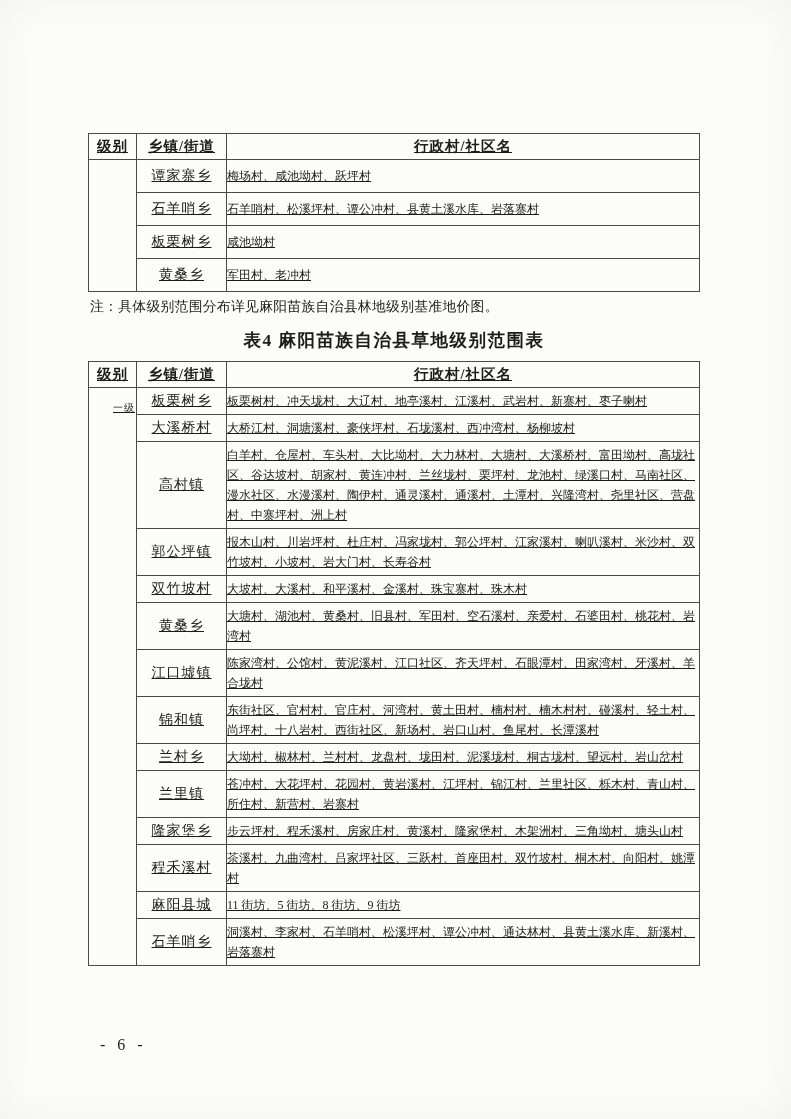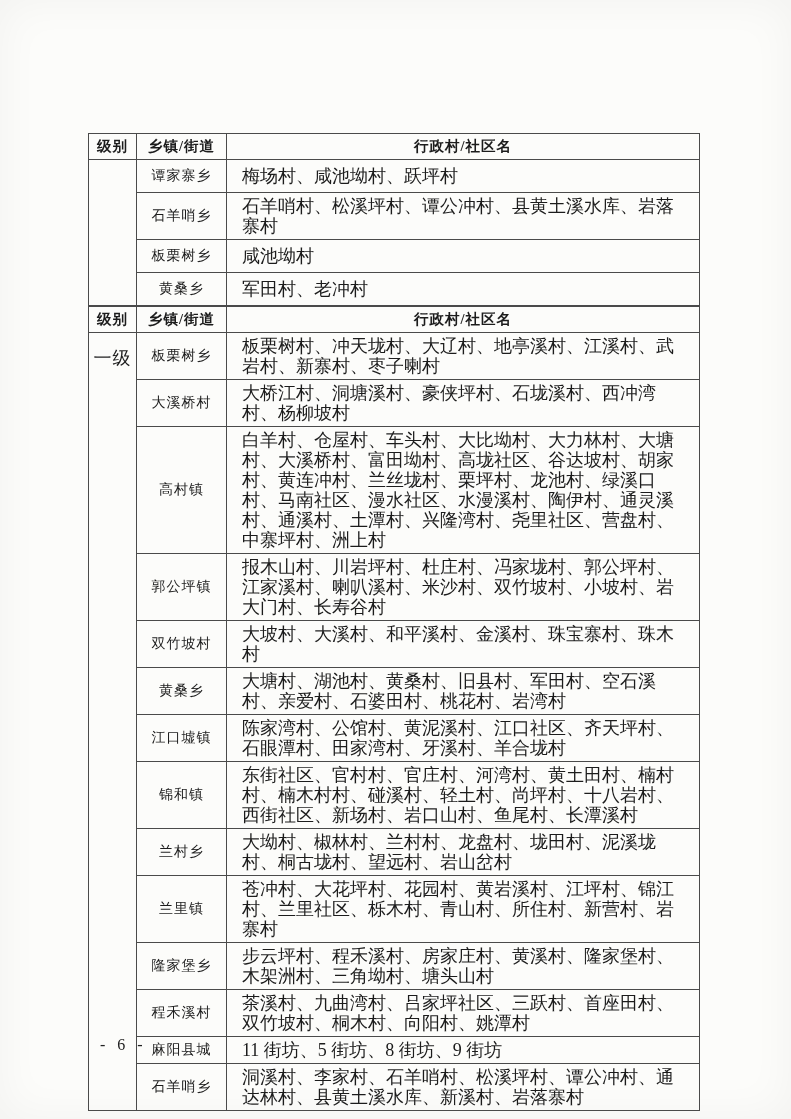--- a/index.html
+++ b/index.html
@@ -12,39 +12,39 @@
     position:relative; width:791px; height:1119px;
     background:#fcfcfa;
     color:#1c1c1c;
     box-shadow: inset 0 0 45px rgba(0,0,0,0.045);
     overflow:hidden;
   }
   .content { position:absolute; left:88px; top:133px; width:612px; }
 
   table.grid { border-collapse:collapse; width:100%; table-layout:fixed; }
   table.grid th, table.grid td { border:1px solid #4a4a4a; }
-  table.grid { border:1.5px solid #333; }
+  table.grid { border:1.5px solid #333;text-decoration:underline; }
 
   th.hdr {
     font-weight:bold; font-size:14.5px; padding:3px 2px; height:18px;
     text-align:center; letter-spacing:1px;
   }
   col.c-level { width:48px; }
   col.c-town  { width:90px; }
 
   td.level {
-    text-align:center; vertical-align:top; padding-top:13px;
-    font-size:18px; letter-spacing:1px;
+    text-align:right; vertical-align:top; padding-top:13px;
+    font-size:10px; letter-spacing:1px;
   }
   td.town {
     text-align:center; vertical-align:middle;
     font-size:14px; padding:3px 2px; letter-spacing:1px;margin-left:40px;
   }
   td.vill {
-    font-size:18px; line-height:20px; padding:3px 15px;
+    font-size:12px; line-height:20px; padding:3px 0;
     text-align:left; vertical-align:middle;
   }
   .t1 td.town, .t1 td.vill { height:26px; }
 
   .note { font-size:13.8px; margin:6px 0 0 2px; letter-spacing:0.3px; }
   .title {
     font-size:17.5px; font-weight:bold; text-align:center;
     margin:12px 0 9px 0; letter-spacing:1.5px;
   }
   .footer {
@@ -83,21 +83,23 @@
         <td class="town">板栗树乡</td>
         <td class="vill">咸池坳村</td>
       </tr>
       <tr>
         <td class="town">黄桑乡</td>
         <td class="vill">军田村、老冲村</td>
       </tr>
     </tbody>
       </table>
 
+    <div class="note">注：具体级别范围分布详见麻阳苗族自治县林地级别基准地价图。</div>
 
+    <div class="title">表4 麻阳苗族自治县草地级别范围表</div>
 
     <table class="grid t2">
       <colgroup>
           <col class="c-level">
           <col class="c-town">
           <col>
         </colgroup>
       <tbody>
           <tr>
         <th class="hdr">级别</th>

